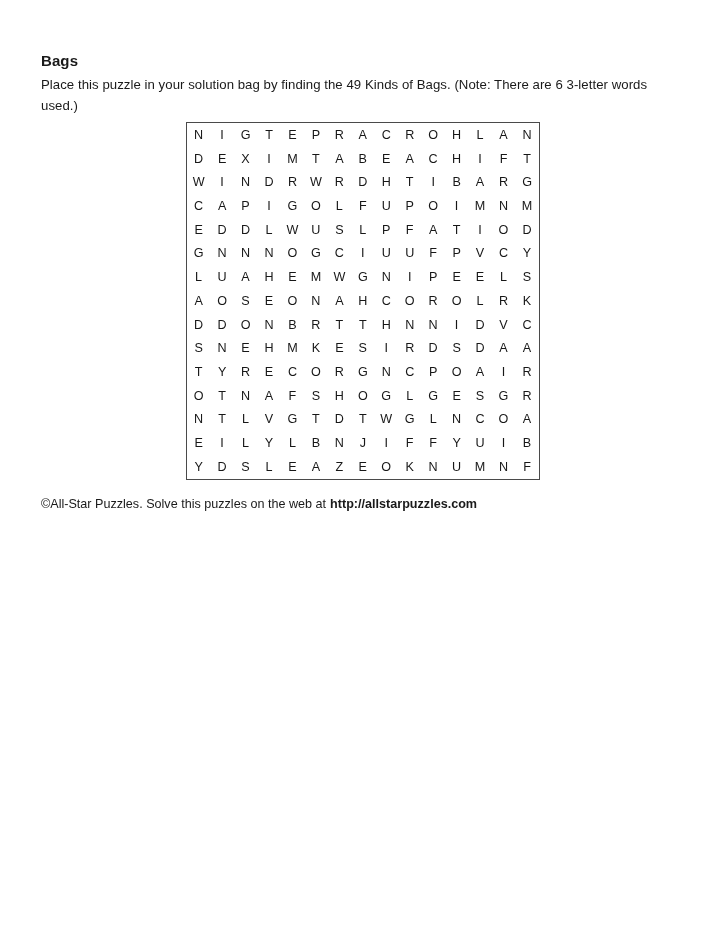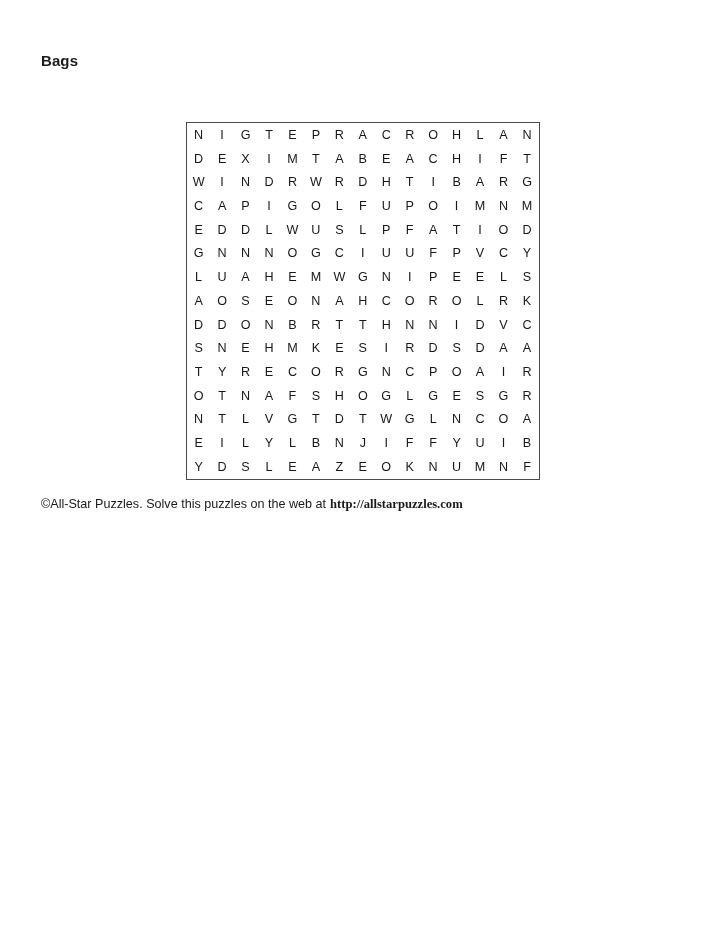--- a/index.html
+++ b/index.html
@@ -83,29 +83,30 @@
   .footer {
     position: absolute;
     left: 41px;
     top: 496px;
     font-size: 12.6px;
     line-height: 16px;
     white-space: nowrap;
   }
   .footer .copy-text { }
   .footer .gap { display: inline-block; width: 4px; }
-  .footer .site-url { font-weight: bold; font-family: Liberation Serif, serif; }
+  .footer .site-url { font-weight: bold; }
 </style>
 </head>
 <body>
 
 <div class="page">
 
   <h1 class="puzzle-title">Bags</h1>
 
+  <p class="puzzle-instructions">Place this puzzle in your solution bag by finding the 49 Kinds of Bags. (Note: There are 6 3-letter words used.)</p>
 
   <div class="grid-wrap">
     <table class="grid">
       <tbody>
           <tr>
             <td>N</td>
             <td>I</td>
             <td>G</td>
             <td>T</td>
             <td>E</td>

